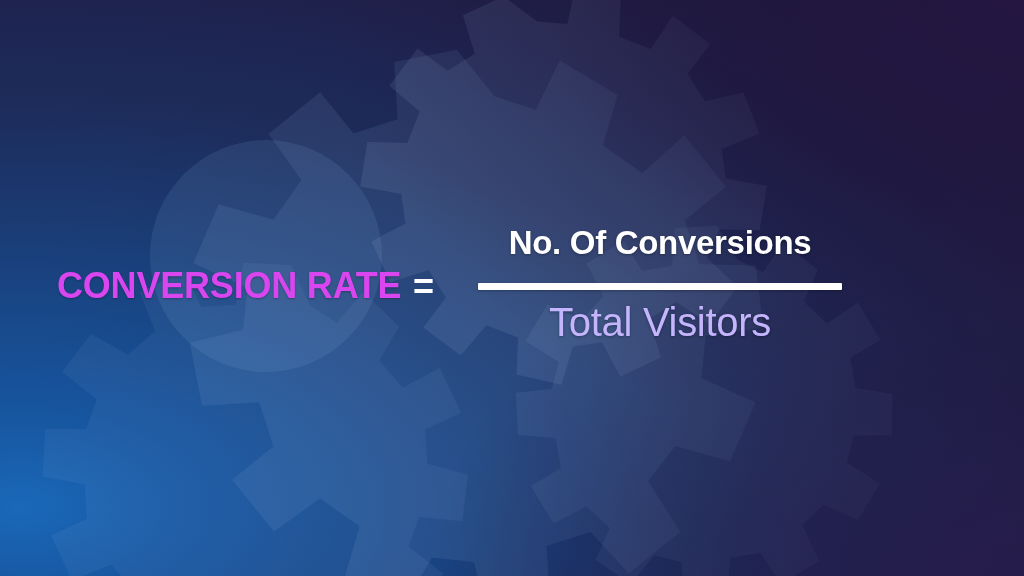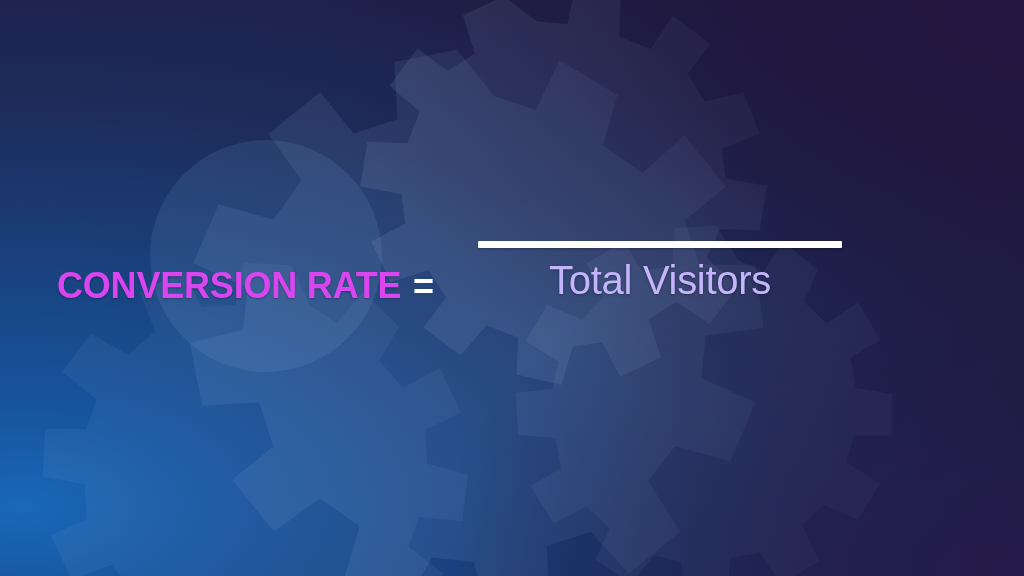--- a/index.html
+++ b/index.html
@@ -174,19 +174,20 @@
   <div class="bg-tint2"></div>
   <div class="vignette"></div>
 
   <div class="formula">
 
     <div class="term-title">CONVERSION RATE</div>
 
     <div class="equals">=</div>
 
     <div class="fraction">
+      <div class="numerator">No. Of Conversions</div>
       <div class="frac-bar"></div>
       <div class="denominator">Total Visitors</div>
     </div>
 
 
   </div>
 </div>
 
 </body></html>

